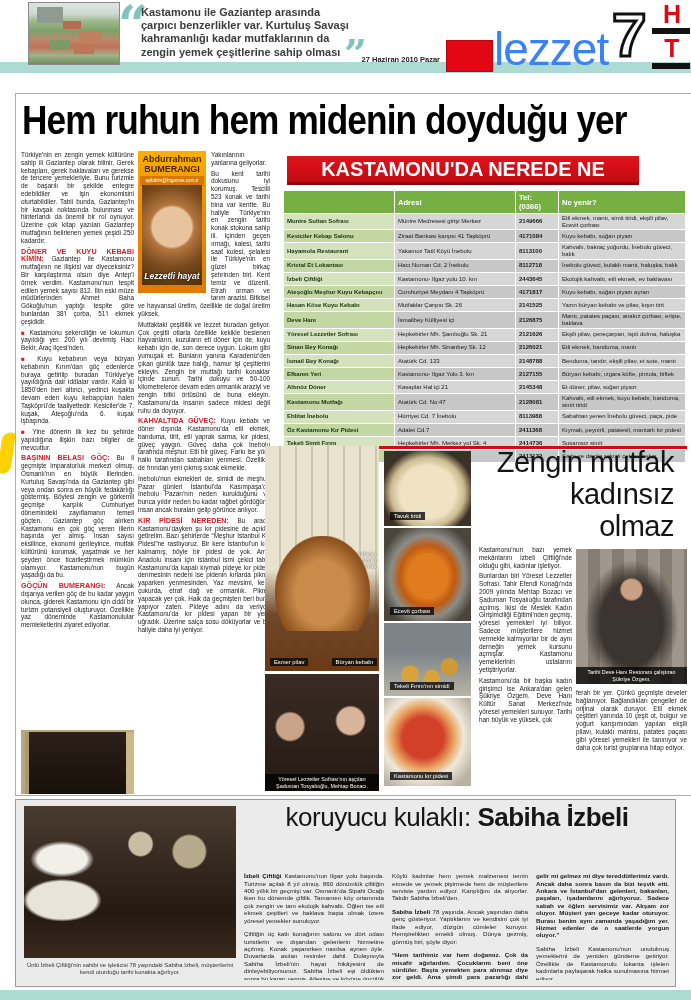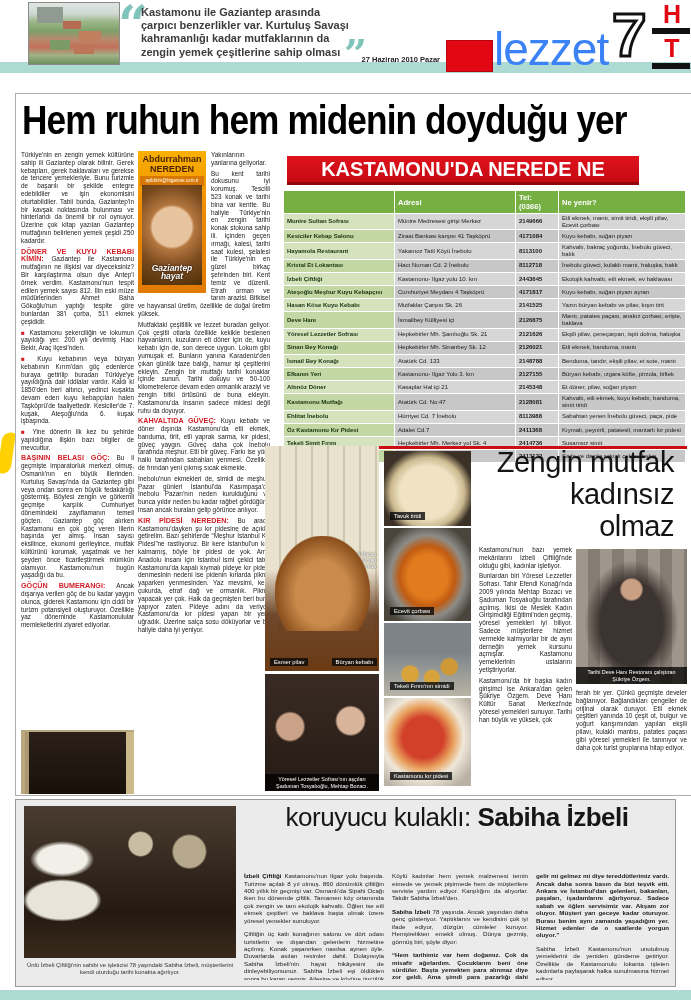--- a/index.html
+++ b/index.html
@@ -131,24 +131,24 @@
         <p><span class="bullet">■ </span><span>Kuyu kebabının veya büryan kebabının Kırım'dan göç edenlerce buraya getirilip buradan Türkiye'ye yayıldığına dair iddialar vardır. Kaldı ki 1850'den beri altıncı, yedinci kuşakta devam eden kuyu kebapçıları halen Taşköprü'de faaliyettedir. Kesiciler'de 7. kuşak, Ateşoğlu'nda 6. kuşak işbaşında.</span></p>
         <p><span class="bullet">■ </span><span>Yine dönerin ilk kez bu şehirde yapıldığına ilişkin bazı bilgiler de mevcuttur.</span></p>
         <p><b class="lead-red">BAŞININ BELASI GÖÇ: </b><span>Bu il geçmişte imparatorluk merkezi olmuş, Osmanlı'nın en büyük illerinden. Kurtuluş Savaşı'nda da Gaziantep gibi veya ondan sonra en büyük fedakârlığı göstermiş. Böylesi zengin ve görkemli geçmişe karşılık Cumhuriyet dönemindeki zayıflamanın temeli göçten. Gaziantep göç alırken Kastamonu en çok göç veren illerin başında yer almış. İnsan sayısı eksilince, ekonomi gerileyince, mutfak kültürünü korumak, yaşatmak ve her şeyden önce ticarileştirmek mümkün olamıyor. Kastamonu'nun bugün yaşadığı da bu.</span></p>
         <p><b class="lead-red">GÖÇÜN BUMERANGI: </b><span>Ancak dışarıya verilen göç de bu kadar yaygın olunca, giderek Kastamonu için ciddi bir turizm potansiyeli oluşturuyor. Özellikle yaz döneminde Kastamonulular memleketlerini ziyaret ediyorlar.</span></p>
       </div>
     <div class="abs ph-certs"></div>
 
     <div class="abs body-col col2">
       <div class="author-box">
         <div class="author-name">Abdurrahman</div>
-        <div class="author-name" style="padding-top:0;">NEREDEN</div>
+        <div class="author-name" style="padding-top:0;">BUMERANGI</div>
         <div class="author-mail">ayildirim@htgazete.com.tr</div>
         <div class="author-photo">
-          <div class="author-caption">Gaziantep hayat</div>
+          <div class="author-caption">Lezzetli hayat</div>
         </div>
       </div>
       <div>
           <p><span>Yakınlarının yanlarına geliyorlar.</span></p>
           <p><span>Bu kent tarihi dokusunu iyi korumuş. Tescilli 523 konak ve tarihi bina var kentte. Bu haliyle Türkiye'nin en zengin tarihi konak stokuna sahip ili. İçinden geçen ırmağı, kalesi, tarihi saat kulesi, şelalesi ile Türkiye'nin en güzel birkaç şehrinden biri. Kent temiz ve düzenli. Etrafı orman ve tarım arazisi. Bitkisel ve hayvansal üretim, özellikle de doğal üretim yüksek.</span></p>
           <p><span>Mutfaktaki çeşitlilik ve lezzet buradan geliyor. Çok çeşitli otlarla özellikle kekikle beslenen hayvanların, kuzuların eti döner için de, kuyu kebabı için de, son derece uygun. Lokum gibi yumuşak et. Bunların yanına Karadeniz'den çıkan günlük taze balığı, hamur işi çeşitlerini ekleyin. Zengin bir mutfağı tarihi konaklar içinde sunun. Tarihi dokuyu ve 50-100 kilometrelerce devam eden ormanlık araziyi ve zengin bitki örtüsünü de buna ekleyin. Kastamonu'da insanın sadece midesi değil ruhu da doyuyor.</span></p>
           <p><b class="lead-red">KAHVALTIDA GÜVEÇ: </b><span>Kuyu kebabı ve döner dışında Kastamonu'da etli ekmek, banduma, tirit, etli yaprak sarma, kır pidesi, güveç yaygın. Güveç daha çok İnebolu tarafında meşhur. Etli bir güveç. Farkı ise yöre halkı tarafından sabahları yenmesi. Özellikle de fırından yeni çıkmış sıcak ekmekle.</span></p>
           <p><span>İnebolu'nun ekmekleri de, simidi de meşhur. Pazar günleri İstanbul'da Kasımpaşa'da İnebolu Pazarı'nın neden kurulduğunu ve bunca yıldır neden bu kadar rağbet gördüğünü insan ancak buraları gelip görünce anlıyor.</span></p>
           <p><b class="lead-red">KIR PİDESİ NEREDEN: </b><span>Bu arada Kastamonu'dayken şu kır pidesine de açıklık getirelim. Bazı şehirlerde “Meşhur İstanbul Kır Pidesi”ne rastlıyoruz. Bir kere İstanbul'un kırı kalmamış, böyle bir pidesi de yok. Ama Anadolu insanı için İstanbul ismi çekici tabii. Kastamonu'da kapalı kıymalı pideye kır pidesi denmesinin nedeni ise pidenin kırlarda piknik yaparken yenmesinden. Yaz mevsimi, kent çukurda, etraf dağ ve ormanlık. Piknik yapacak yer çok. Halk da geçmişten beri bunu yapıyor zaten. Pideye adını da veriyor. Kastamonu'da kır pidesi yapan bir yere uğradık. Üzerine salça sosu döküyorlar ve bu haliyle daha iyi yeniyor.</span></p>
         </div>

